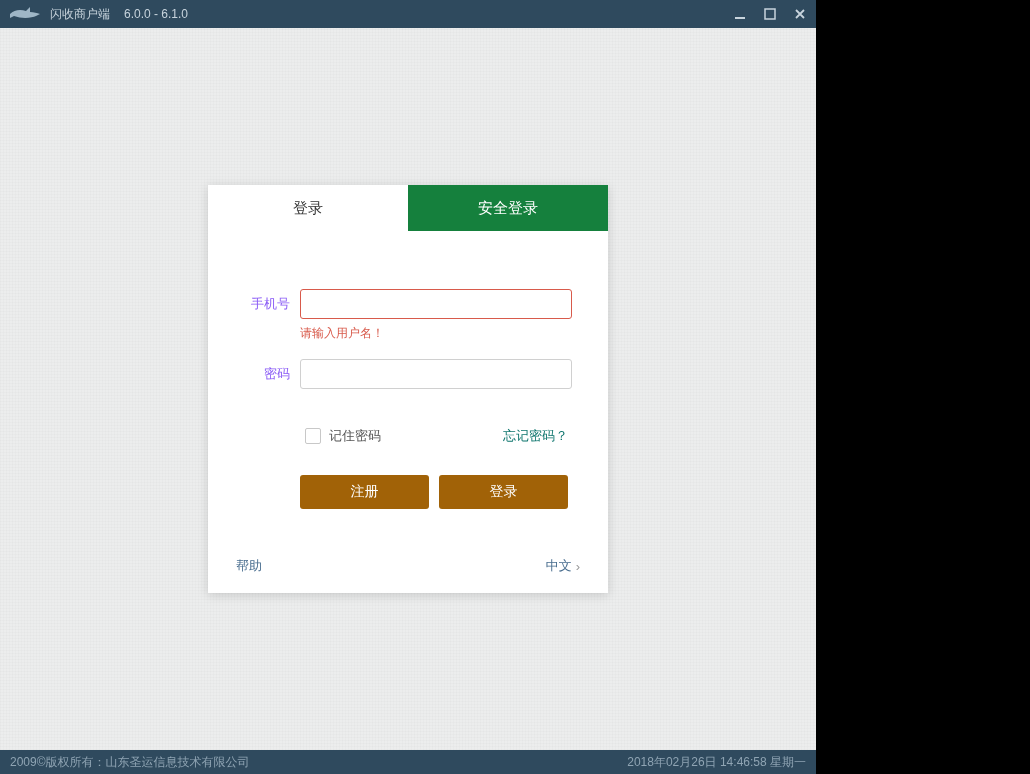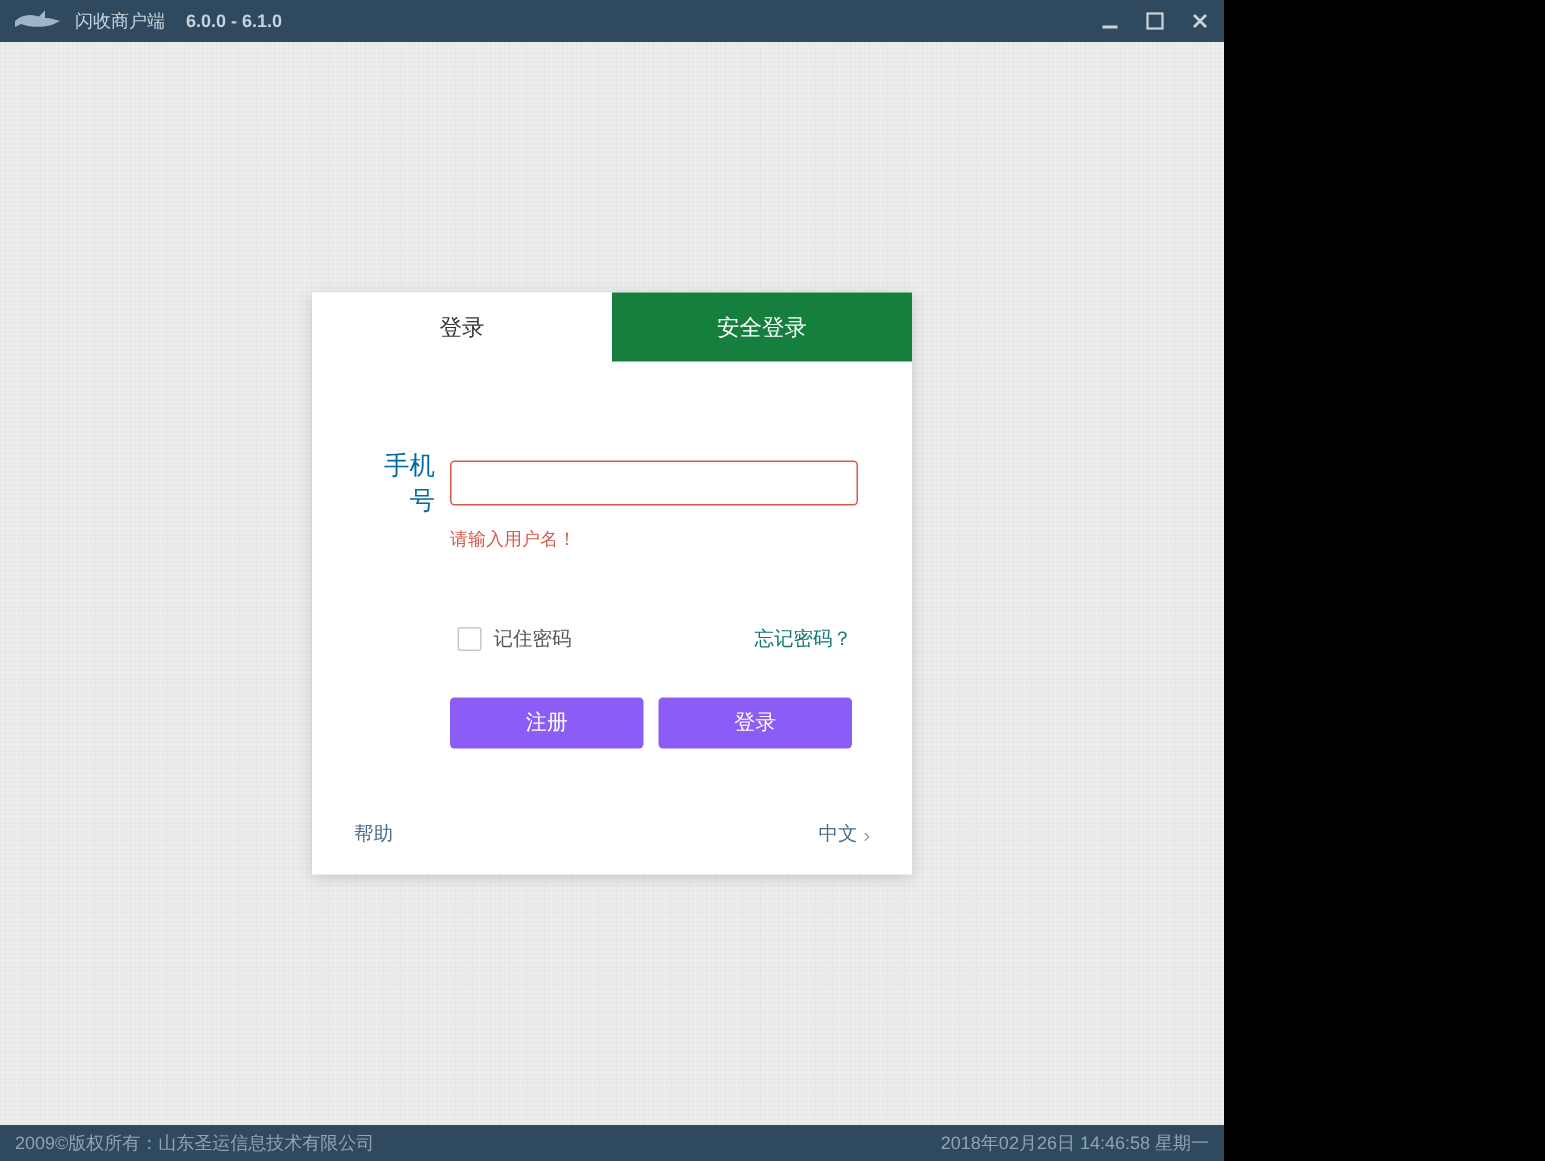--- a/index.html
+++ b/index.html
@@ -103,22 +103,22 @@
       padding: 58px 36px 24px 36px;
     }
     .form-row {
       display: flex;
       align-items: center;
       margin-bottom: 6px;
     }
     .form-label {
       width: 56px;
       text-align: right;
-      font-size: 17px;
-      color: #0369a1;
+      font-size: 13px;
+      color: #8b5cf6;
       padding-right: 10px;
     }
     .form-input {
       flex: 1;
       height: 30px;
       border: 1px solid #d0d0d0;
       border-radius: 3px;
       padding: 0 8px;
       font-size: 13px;
       outline: none;
@@ -168,21 +168,21 @@
       gap: 10px;
       margin-left: 56px;
       margin-right: 4px;
       margin-top: 30px;
     }
     .btn {
       flex: 1;
       height: 34px;
       border: none;
       border-radius: 3px;
-      background: #8b5cf6;
+      background: #a16207;
       color: #fff;
       font-size: 14px;
       cursor: pointer;
     }
     .card-footer {
       display: flex;
       justify-content: space-between;
       align-items: center;
       padding: 24px 28px 18px 28px;
       font-size: 13px;
@@ -206,21 +206,21 @@
 <div class="window">
 
   <div class="titlebar">
     <div class="titlebar-left">
       <span>
         <svg width="34" height="16" viewBox="0 0 34 16">
           <path d="M2 9 C6 5, 12 4, 18 6 L22 2 L22 7 C26 7, 29 8, 32 9 L28 11 C24 13, 14 14, 6 11 L2 13 Z" fill="#9fb6c6"></path>
         </svg>
       </span>
       <span>闪收商户端</span>
-      <span style="margin-left:6px;font-weight:bold;">6.0.0 - 6.1.0</span>
+      <span style="margin-left:6px;">6.0.0 - 6.1.0</span>
     </div>
     <div class="titlebar-controls">
       <span class="win-btn">
         <svg width="12" height="12" viewBox="0 0 12 12">
             <rect x="1" y="9" width="10" height="2" fill="currentColor"></rect>
           </svg>
       </span>
       <span class="win-btn">
         <svg width="12" height="12" viewBox="0 0 12 12">
             <rect x="1" y="1" width="10" height="10" fill="none" stroke="currentColor" stroke-width="1.5"></rect>
@@ -243,20 +243,24 @@
       </div>
 
       <div class="form-area">
 
         <div class="form-row">
           <div class="form-label">手机号</div>
           <input type="text" class="form-input error" style="">
         </div>
         <div class="error-msg">请输入用户名！</div>
 
+        <div class="form-row">
+          <div class="form-label">密码</div>
+          <input type="password" class="form-input" style="">
+        </div>
 
         <div class="row-spacer"></div>
 
         <div class="options-row">
           <div class="remember">
             <span class="checkbox"></span>
             <span>记住密码</span>
           </div>
           <span class="forgot-link">忘记密码？</span>
         </div>

